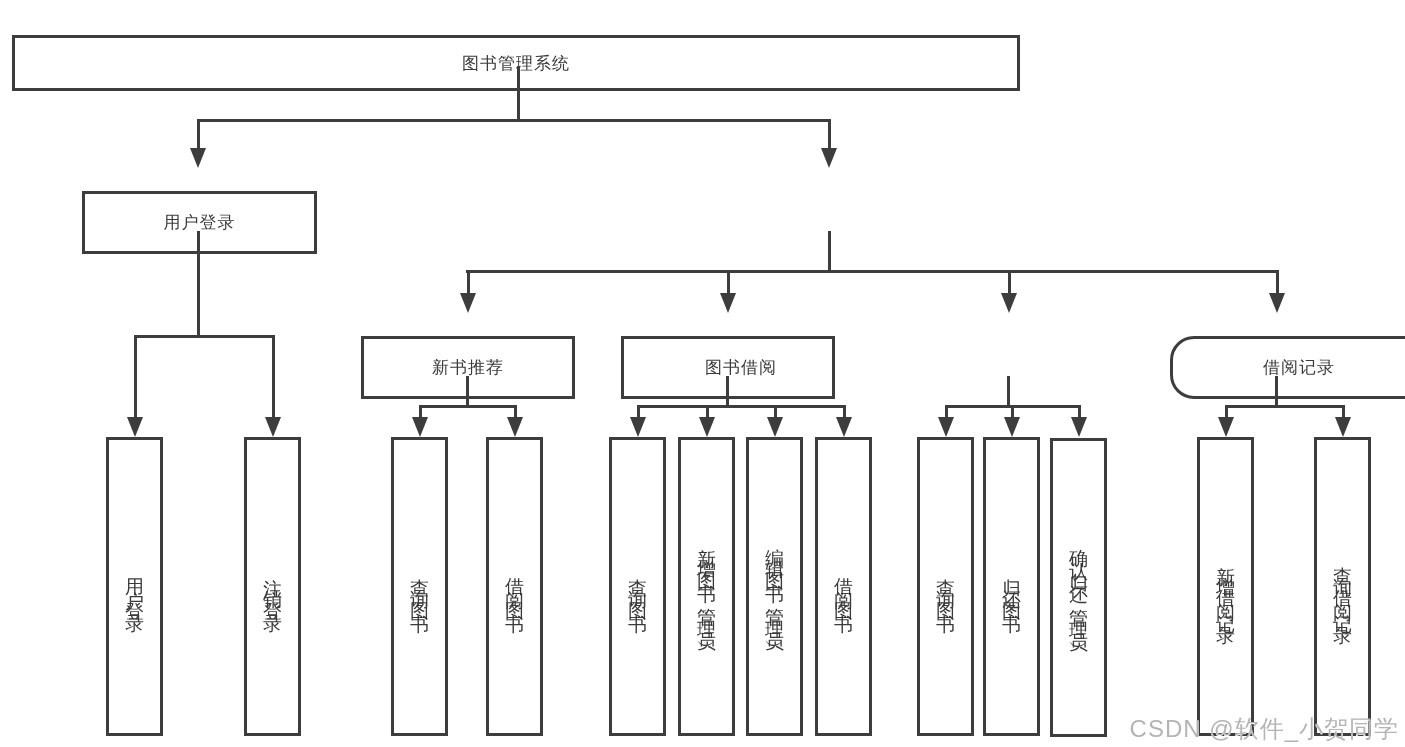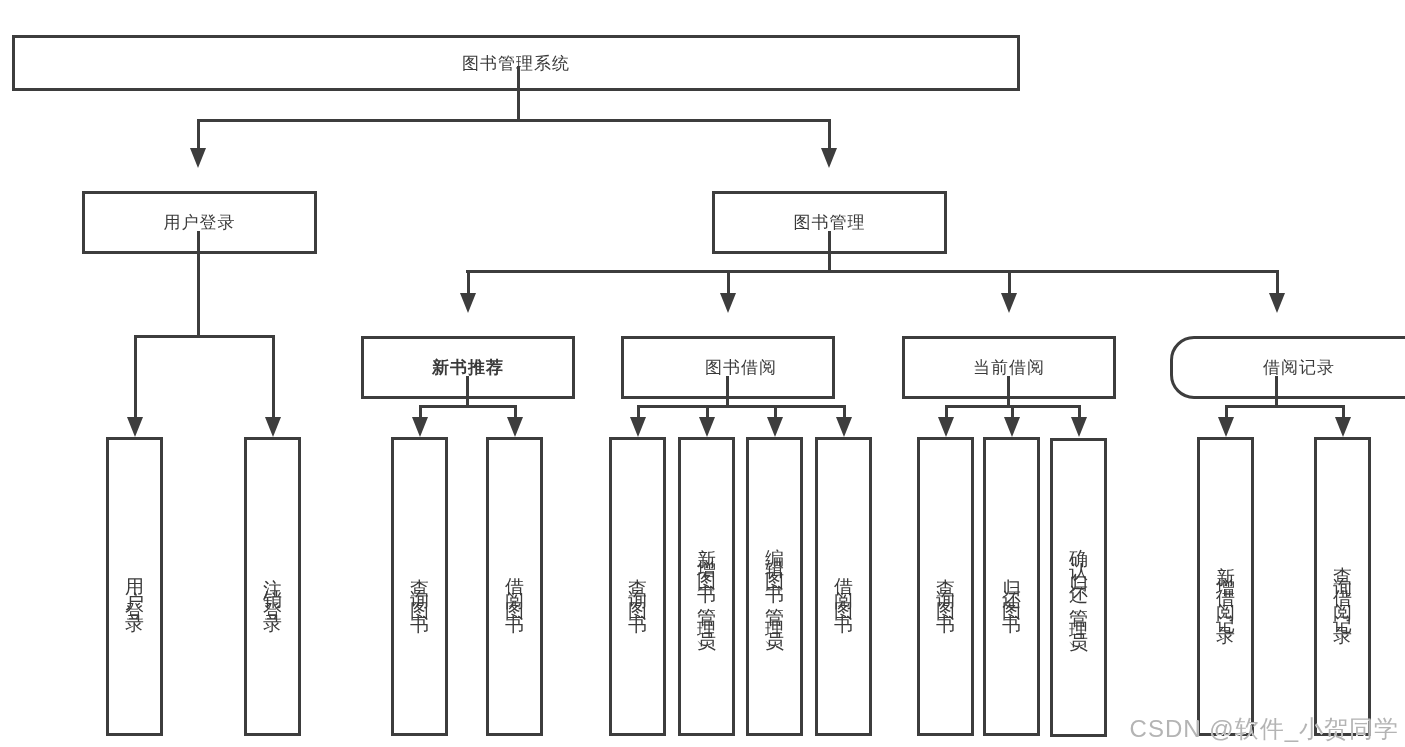--- a/index.html
+++ b/index.html
@@ -47,51 +47,45 @@
   </div>
 
   <div class="vline" style="left:517px;top:66px;height:56px;"></div>
   <div class="hline" style="left:197px;top:119px;width:634px;"></div>
   <div class="varrow" style="left:198px;top:119px;height:49px;"></div>
   <div class="varrow" style="left:829px;top:119px;height:49px;"></div>
 
   <div class="hbox" style="left:82px;top:168px;width:235px;height:63px;">
     <span>用户登录</span>
   </div>
-  <div class="hbox" style="left:712px;top:168px;width:235px;height:63px;">
-    <span>图书管理</span>
-  </div>
 
   <div class="vline" style="left:197px;top:231px;height:107px;"></div>
   <div class="hline" style="left:134px;top:335px;width:140px;"></div>
   <div class="varrow" style="left:135px;top:335px;height:102px;"></div>
   <div class="varrow" style="left:273px;top:335px;height:102px;"></div>
 
   <div class="vbox" style="left:106px;top:437px;">
     <span class="vtext">用户登录</span>
   </div>
   <div class="vbox" style="left:244px;top:437px;">
     <span class="vtext">注销登录</span>
   </div>
 
   <div class="vline" style="left:828px;top:231px;height:42px;"></div>
   <div class="hline" style="left:466px;top:270px;width:813px;"></div>
   <div class="varrow" style="left:468px;top:270px;height:43px;"></div>
   <div class="varrow" style="left:728px;top:270px;height:43px;"></div>
   <div class="varrow" style="left:1009px;top:270px;height:43px;"></div>
   <div class="varrow" style="left:1277px;top:270px;height:43px;"></div>
 
-  <div class="hbox" style="left:361px;top:313px;width:214px;height:63px;font-weight:bold;">
+  <div class="hbox" style="left:361px;top:313px;width:214px;height:63px;">
     <span>新书推荐</span>
   </div>
   <div class="hbox" style="left:621px;top:313px;width:214px;height:63px;padding-left:26px;">
     <span>图书借阅</span>
-  </div>
-  <div class="hbox" style="left:902px;top:313px;width:214px;height:63px;">
-    <span>当前借阅</span>
   </div>
   <div class="hbox" style="left:1170px;top:313px;width:258px;height:63px;border-radius:24px;">
     <span>借阅记录</span>
   </div>
 
   <div class="vline" style="left:466px;top:376px;height:31px;"></div>
   <div class="hline" style="left:419px;top:405px;width:97px;"></div>
   <div class="varrow" style="left:420px;top:405px;height:32px;"></div>
   <div class="varrow" style="left:515px;top:405px;height:32px;"></div>
   <div class="vbox" style="left:391px;top:437px;">

